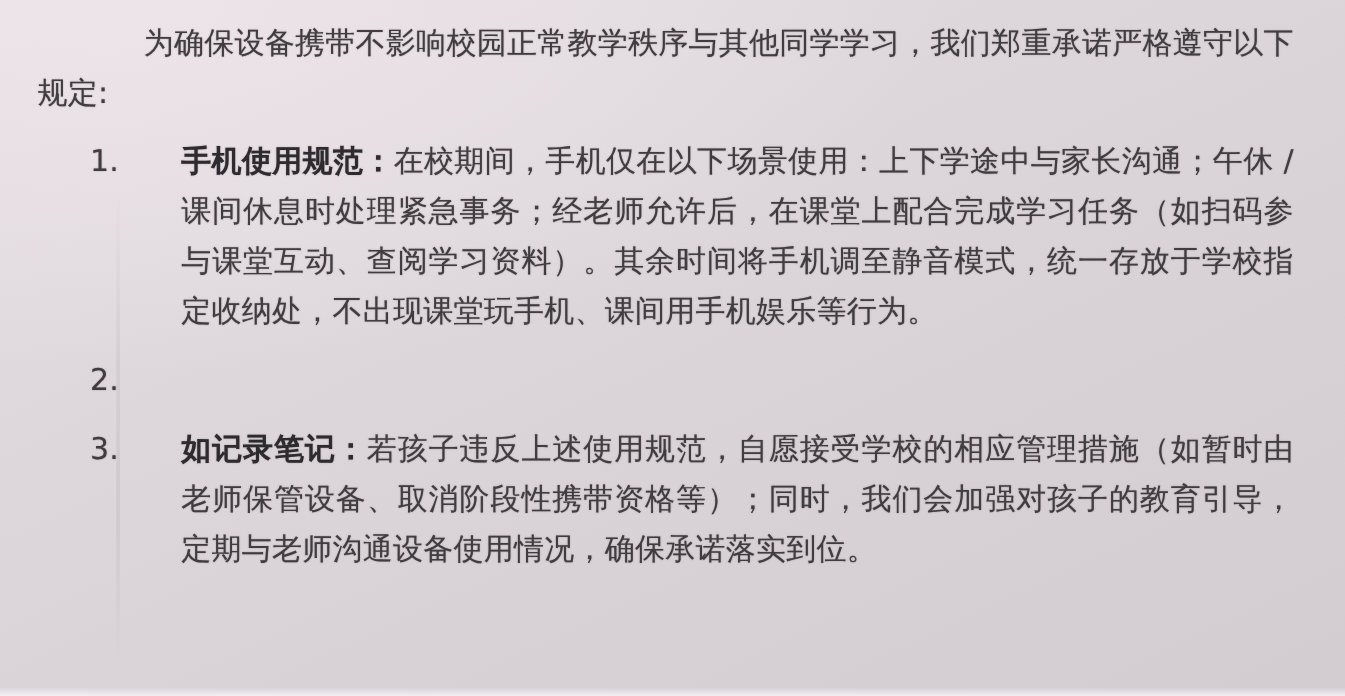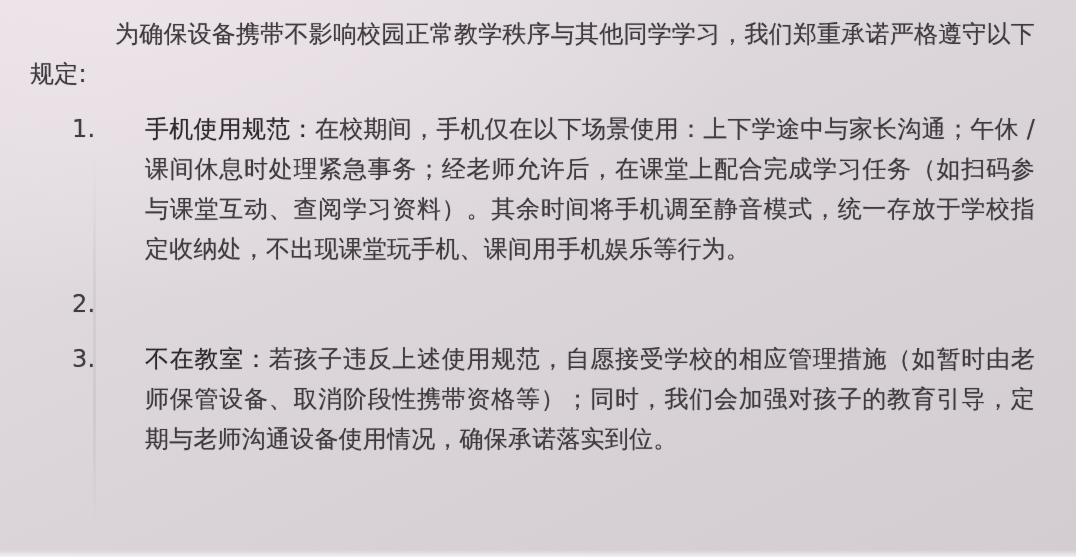--- a/index.html
+++ b/index.html
@@ -68,21 +68,21 @@
     grid-template-columns: 115px 1fr;
     margin-top: 15px;
   }
 
   .rule-number {
     padding-left: 42px;
     text-align: left;
   }
 
   .rule-text .rule-title {
-    font-weight: normal;
+    font-weight: bold;
     color: #2d2b2f;
   }
 </style>
 </head>
 <body>
 
 <div class="page">
   <div class="content">
 
     <p class="intro">为确保设备携带不影响校园正常教学秩序与其他同学学习，我们郑重承诺严格遵守以下规定:</p>
@@ -91,17 +91,17 @@
       <div class="rule-number">1.</div>
       <div class="rule-text"><span class="rule-title">手机使用规范：</span><span>在校期间，手机仅在以下场景使用：上下学途中与家长沟通；午休 / 课间休息时处理紧急事务；经老师允许后，在课堂上配合完成学习任务（如扫码参与课堂互动、查阅学习资料）。其余时间将手机调至静音模式，统一存放于学校指定收纳处，不出现课堂玩手机、课间用手机娱乐等行为。</span></div>
     </div>
 
     <div class="rule-item">
       <div class="rule-number">2.</div>
     </div>
 
     <div class="rule-item">
       <div class="rule-number">3.</div>
-      <div class="rule-text"><span class="rule-title">不在教室：</span><span>若孩子违反上述使用规范，自愿接受学校的相应管理措施（如暂时由老师保管设备、取消阶段性携带资格等）；同时，我们会加强对孩子的教育引导，定期与老师沟通设备使用情况，确保承诺落实到位。</span></div>
+      <div class="rule-text"><span class="rule-title">如记录笔记：</span><span>若孩子违反上述使用规范，自愿接受学校的相应管理措施（如暂时由老师保管设备、取消阶段性携带资格等）；同时，我们会加强对孩子的教育引导，定期与老师沟通设备使用情况，确保承诺落实到位。</span></div>
     </div>
 
   </div>
 </div>
 
 </body></html>

